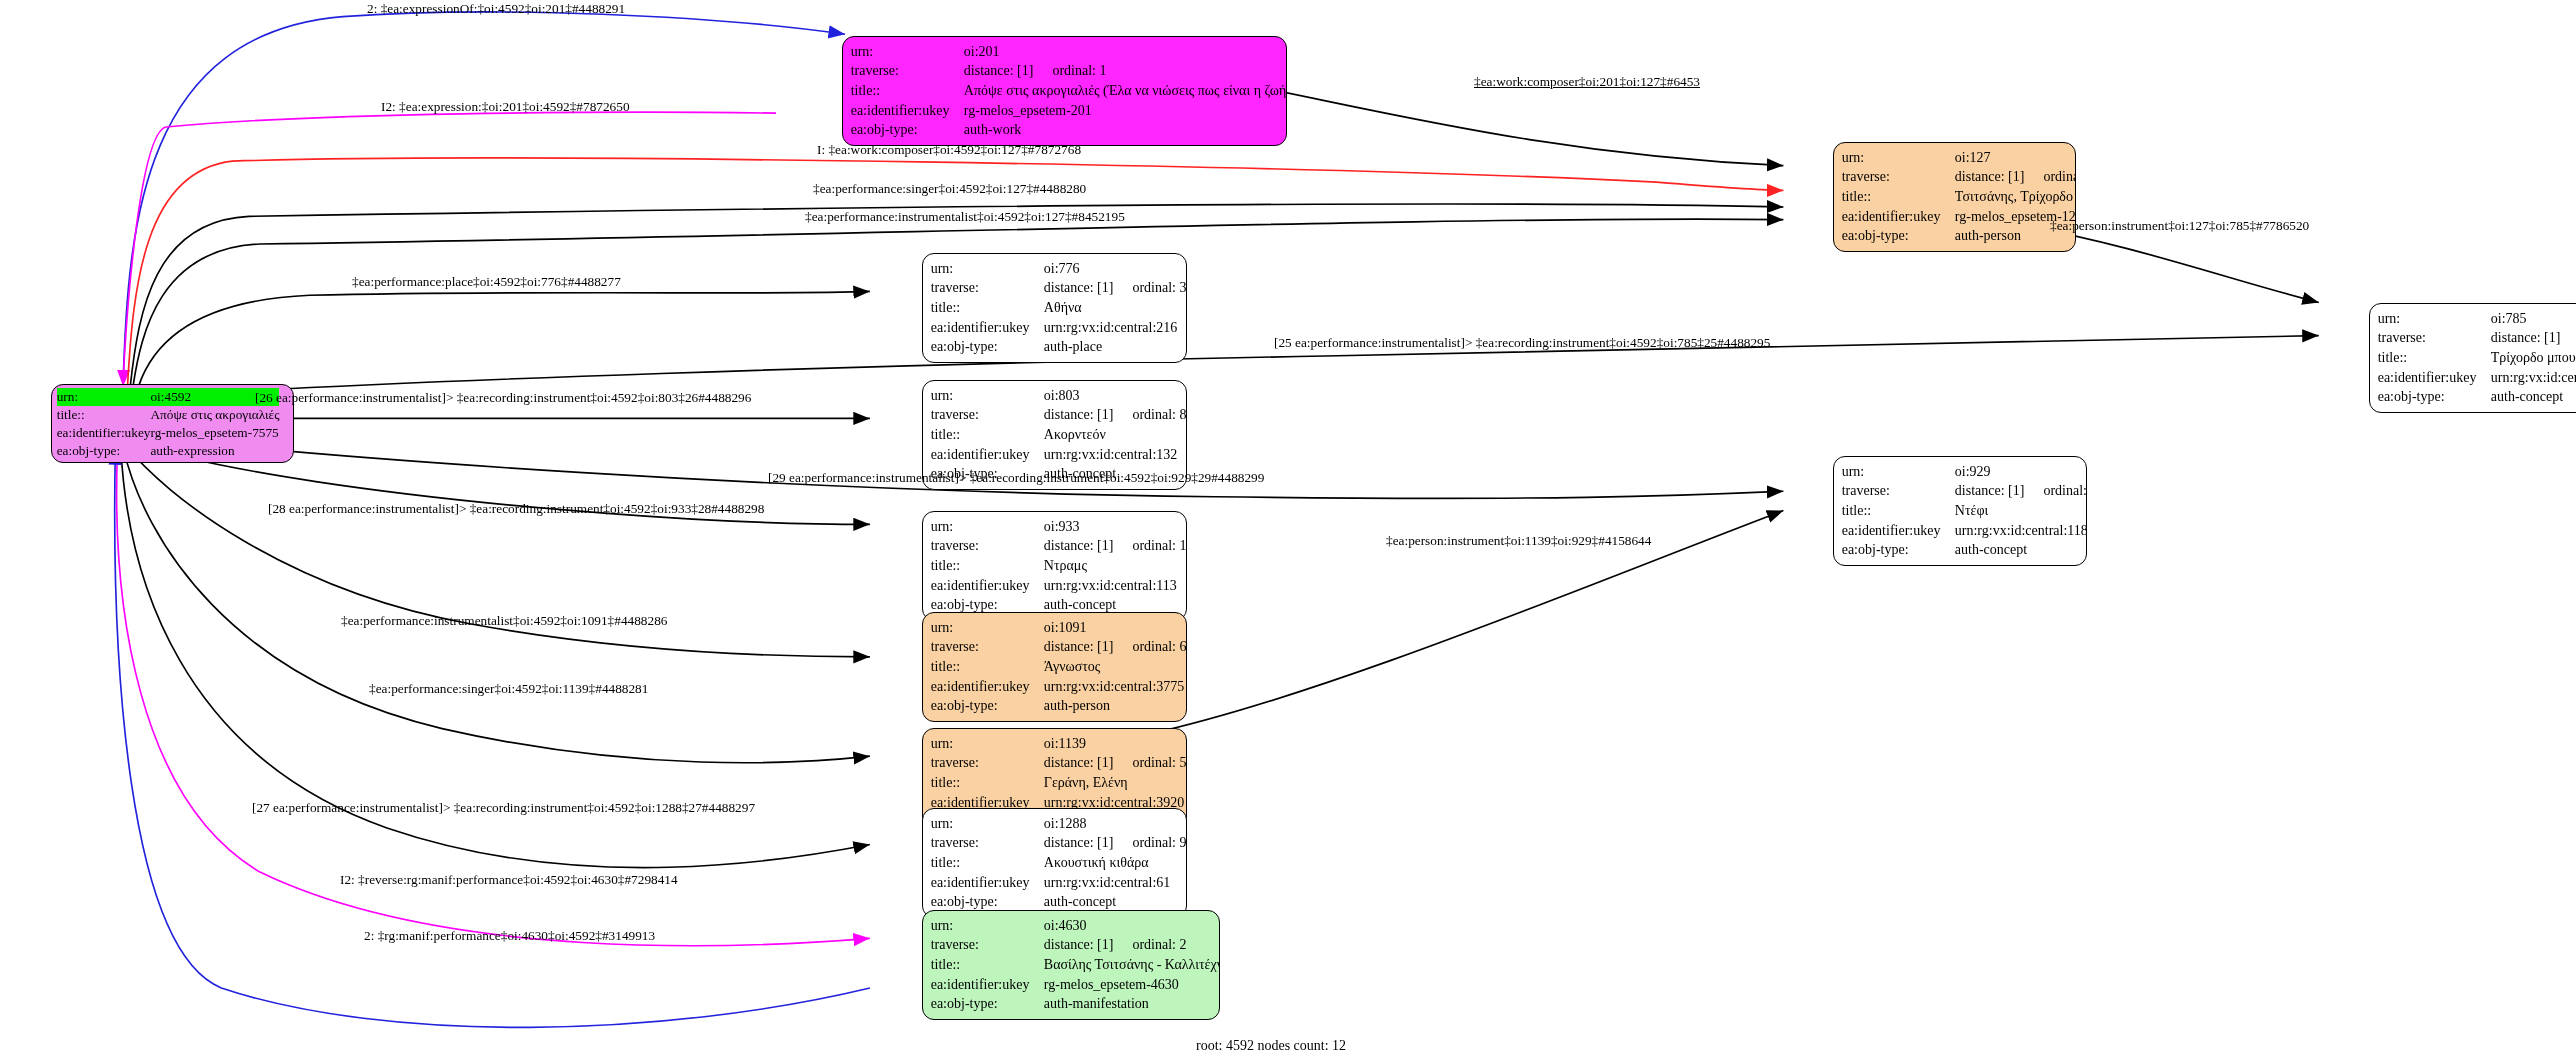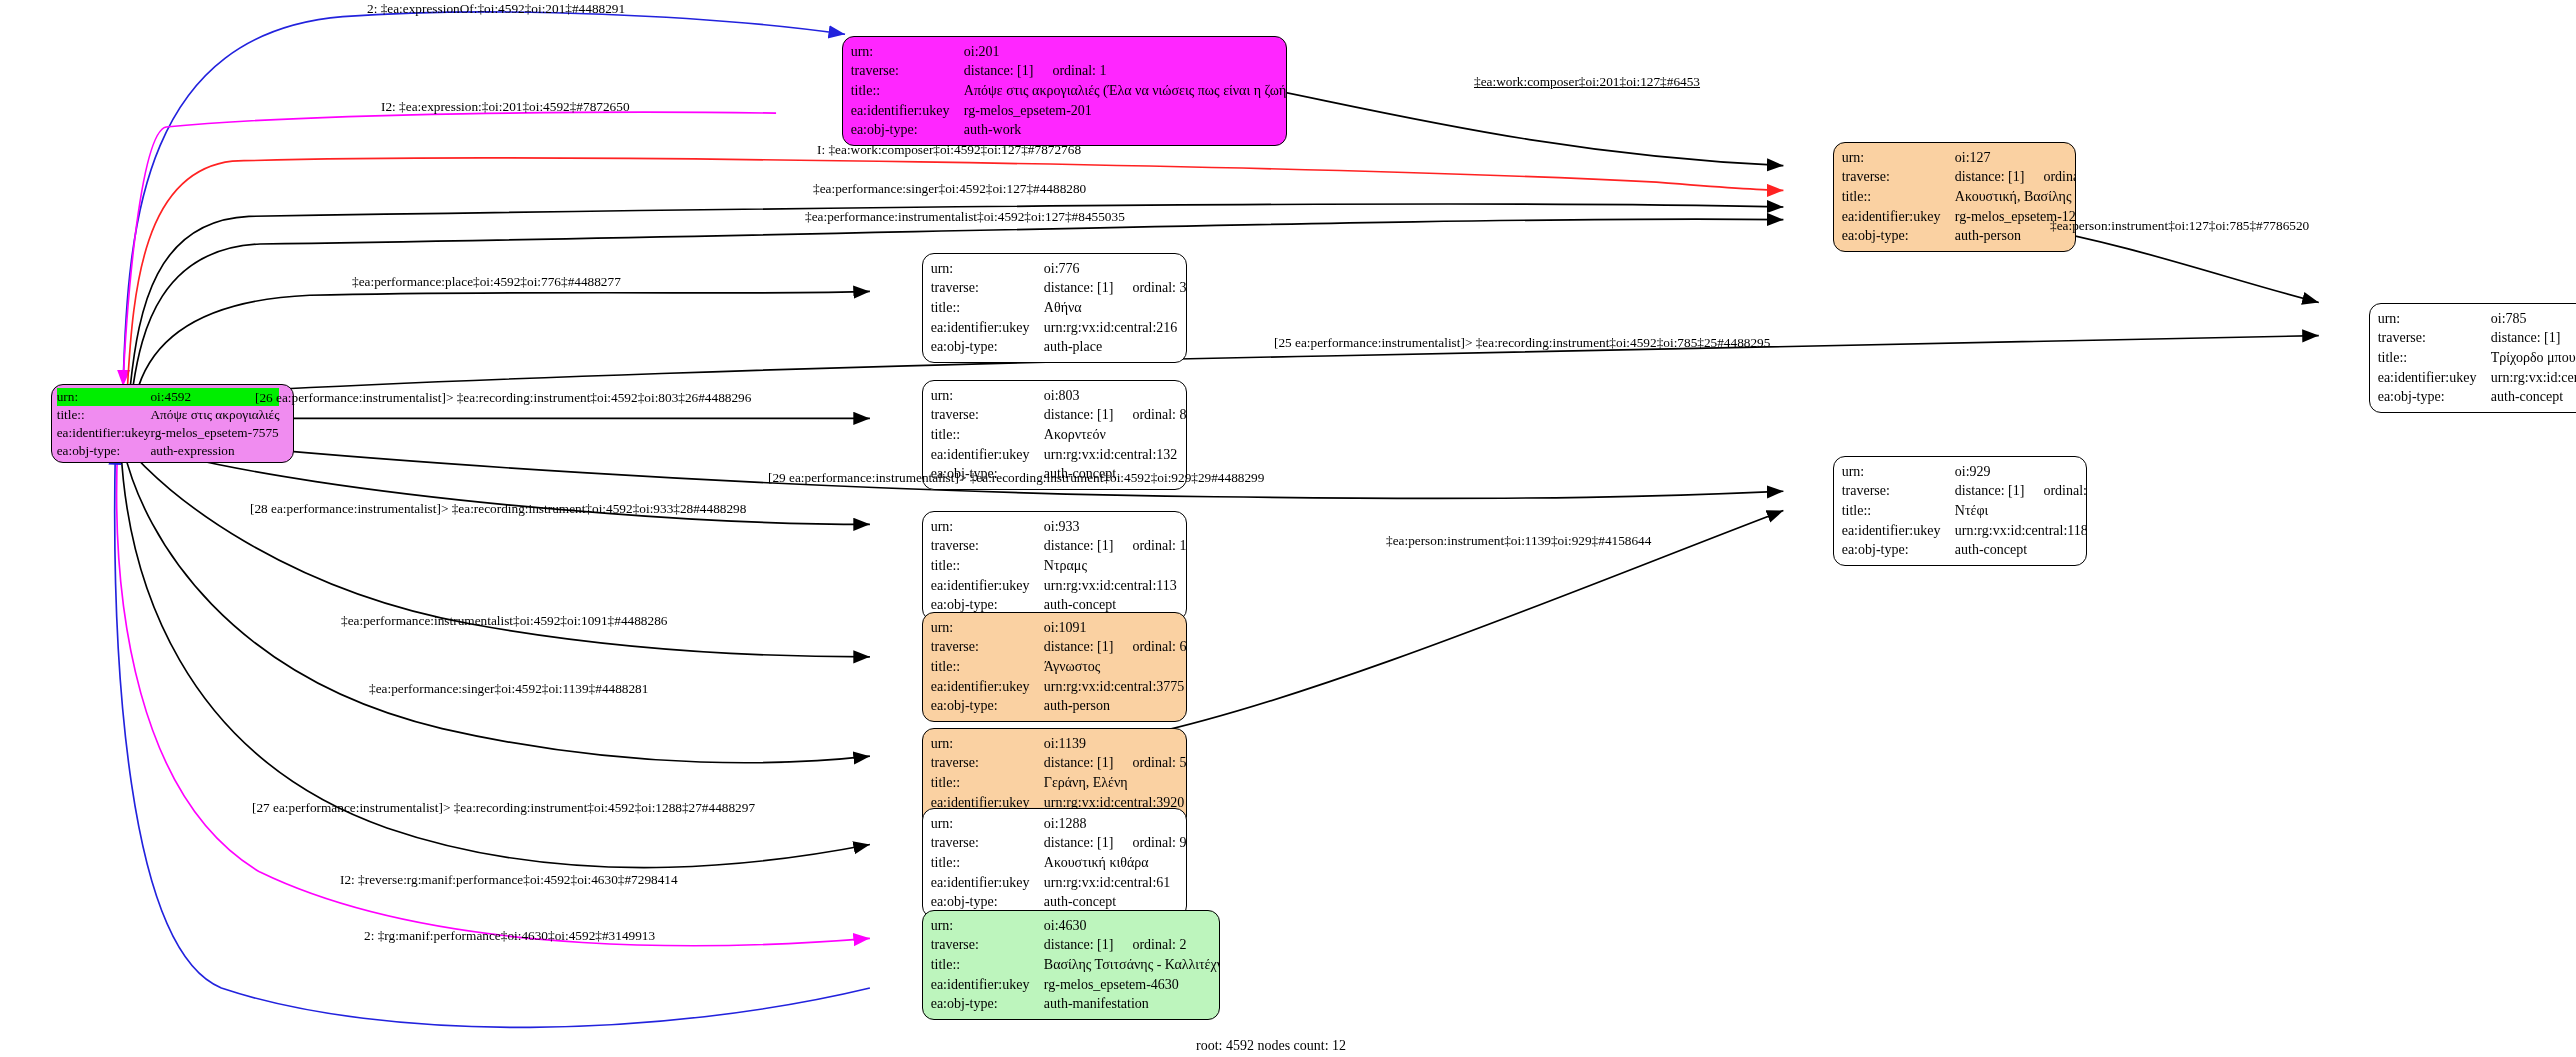--- a/index.html
+++ b/index.html
@@ -203,21 +203,21 @@
           <tr>
         <td class="key">urn:</td>
         <td class="val">oi:127</td>
       </tr>
       <tr>
         <td class="key">traverse:</td>
         <td class="val"><span>distance: [1]</span><span class="ord">ordinal: 4</span></td>
       </tr>
       <tr>
         <td class="key">title::</td>
-        <td class="val">Ακουστική, Βασίλης</td>
+        <td class="val">Τσιτσάνης, Τρίχορδο</td>
       </tr>
       <tr>
         <td class="key">ea:identifier:ukey</td>
         <td class="val">rg-melos_epsetem-127</td>
       </tr>
       <tr>
         <td class="key">ea:obj-type:</td>
         <td class="val">auth-person</td>
       </tr>
     </tbody>
@@ -470,33 +470,33 @@
   <div class="edge-label" style="left:367px; top:1.1px;">2: ‡ea:expressionOf:‡oi:4592‡oi:201‡#4488291</div>
 
   <div class="edge-label" style="left:381px; top:99px;">I2: ‡ea:expression:‡oi:201‡oi:4592‡#7872650</div>
 
   <div class="edge-label" style="left:1474px; top:74px;text-decoration:underline;">‡ea:work:composer‡oi:201‡oi:127‡#6453</div>
 
   <div class="edge-label" style="left:817px; top:142px;">I: ‡ea:work:composer‡oi:4592‡oi:127‡#7872768</div>
 
   <div class="edge-label" style="left:813px; top:181px;">‡ea:performance:singer‡oi:4592‡oi:127‡#4488280</div>
 
-  <div class="edge-label" style="left:805px; top:209px;">‡ea:performance:instrumentalist‡oi:4592‡oi:127‡#8455035</div>
+  <div class="edge-label" style="left:805px; top:209px;">‡ea:performance:instrumentalist‡oi:4592‡oi:127‡#8452195</div>
 
   <div class="edge-label" style="left:352px; top:274px;">‡ea:performance:place‡oi:4592‡oi:776‡#4488277</div>
 
   <div class="edge-label" style="left:2050px; top:218px;">‡ea:person:instrument‡oi:127‡oi:785‡#7786520</div>
 
   <div class="edge-label" style="left:1274px; top:335px;">[25 ea:performance:instrumentalist]&gt; ‡ea:recording:instrument‡oi:4592‡oi:785‡25#4488295</div>
 
   <div class="edge-label" style="left:255px; top:390px;">[26 ea:performance:instrumentalist]&gt; ‡ea:recording:instrument‡oi:4592‡oi:803‡26#4488296</div>
 
   <div class="edge-label" style="left:768px; top:470px;">[29 ea:performance:instrumentalist]&gt; ‡ea:recording:instrument‡oi:4592‡oi:929‡29#4488299</div>
 
-  <div class="edge-label" style="left:250px; top:501px;">[28 ea:performance:instrumentalist]&gt; ‡ea:recording:instrument‡oi:4592‡oi:933‡28#4488298</div>
+  <div class="edge-label" style="left:268px; top:501px;">[28 ea:performance:instrumentalist]&gt; ‡ea:recording:instrument‡oi:4592‡oi:933‡28#4488298</div>
 
   <div class="edge-label" style="left:341px; top:573px;margin-top:40px;">‡ea:performance:instrumentalist‡oi:4592‡oi:1091‡#4488286</div>
 
   <div class="edge-label" style="left:1386px; top:533px;">‡ea:person:instrument‡oi:1139‡oi:929‡#4158644</div>
 
   <div class="edge-label" style="left:369px; top:681px;">‡ea:performance:singer‡oi:4592‡oi:1139‡#4488281</div>
 
   <div class="edge-label" style="left:252px; top:800px;">[27 ea:performance:instrumentalist]&gt; ‡ea:recording:instrument‡oi:4592‡oi:1288‡27#4488297</div>
 
   <div class="edge-label" style="left:340px; top:872px;">I2: ‡reverse:rg:manif:performance‡oi:4592‡oi:4630‡#7298414</div>

